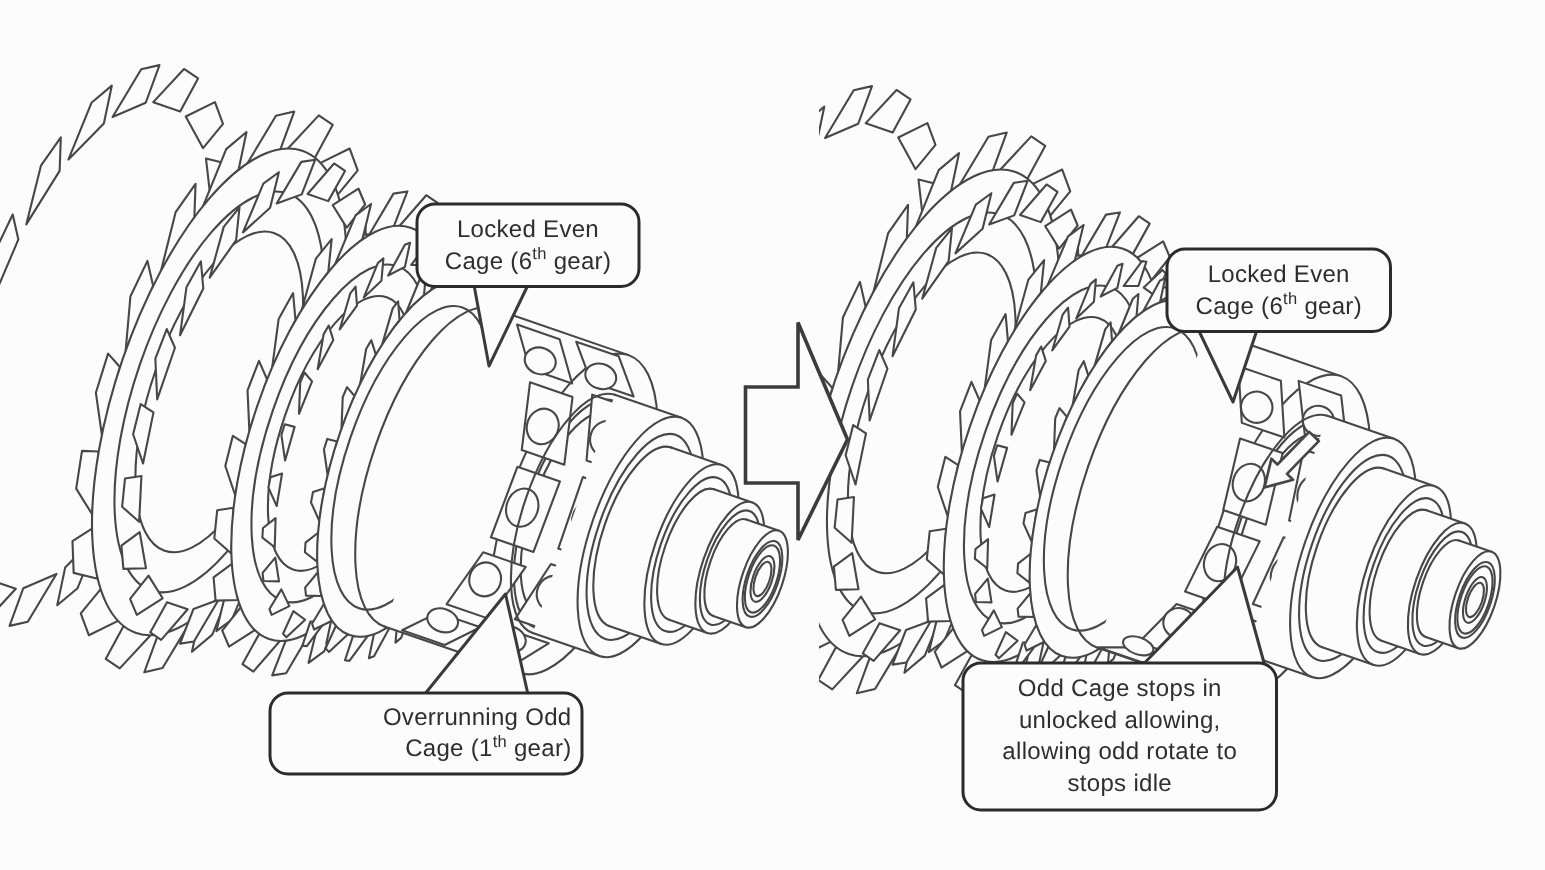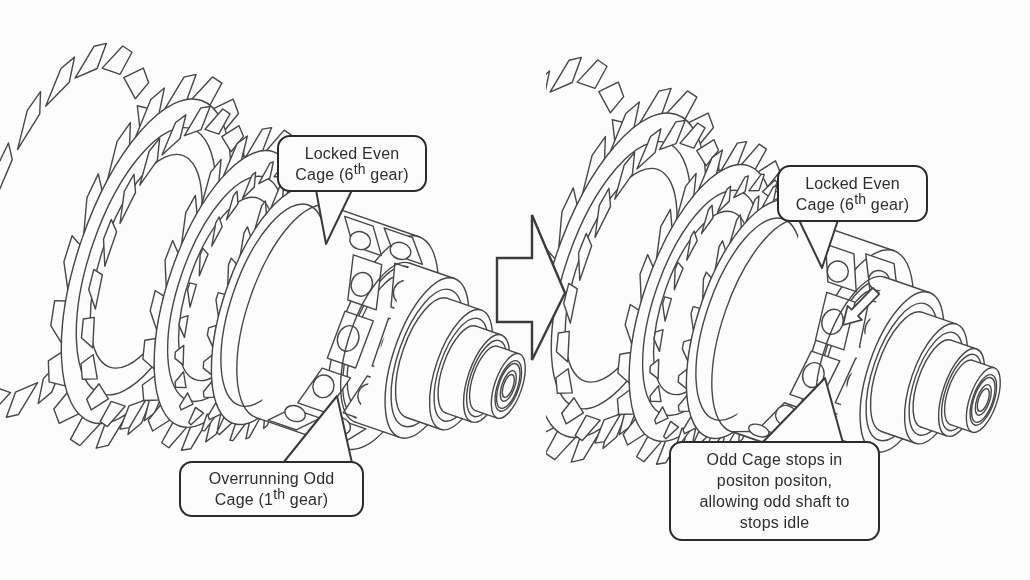--- a/index.html
+++ b/index.html
@@ -18,25 +18,25 @@
     background:var(--bg);
     border:2.4px solid #2b2b2b;
     border-radius:13px;
     display:flex; flex-direction:column; align-items:center; justify-content:center;
     text-align:center;
     font-size:16px; line-height:21px;
     letter-spacing:.2px;
     box-sizing:border-box;
     padding:17px 6px;
   }
-  .callout sup{font-size:14px; line-height:0;}
+  .callout sup{font-size:11px; line-height:0;}
   #box1{left:277px; top:135px; width:150px; height:57px;}
-  #box2{left:179px; top:461px; width:185px; height:56px;}
+  #box2{left:179px; top:461px; width:210px; height:56px;align-items:flex-end;}
   #box3{left:777px; top:165px; width:151px; height:57px;}
-  #box4{left:669px; top:441px; width:211px; height:100px;}
+  #box4{left:641px; top:441px; width:211px; height:100px;}
   .tail{fill:var(--bg); stroke:#3a3a3a; stroke-width:2; stroke-linejoin:round;}
   .blockarrow{fill:var(--bg); stroke:#3c3c3c; stroke-width:2.4; stroke-linejoin:miter;}
   .smallarrow{fill:var(--bg); stroke:#464646; stroke-width:1.8; stroke-linejoin:round;}
 </style>
 </head>
 <body>
 
 <div class="stage">
 
   <svg class="art" width="1030" height="580" viewBox="0 0 1030 580">
@@ -450,18 +450,18 @@
     <span><span>Cage (1</span><sup>th</sup><span> gear)</span></span>
   </div>
 
   <div class="callout" id="box3">
     <span>Locked Even</span>
     <span><span>Cage (6</span><sup>th</sup><span> gear)</span></span>
   </div>
 
   <div class="callout" id="box4">
     <span>Odd Cage stops in</span>
-    <span>positon positon,</span>
-    <span>allowing odd shaft to</span>
+    <span>unlocked allowing,</span>
+    <span>allowing odd rotate to</span>
     <span>stops idle</span>
   </div>
 
 </div>
 
 </body></html>

